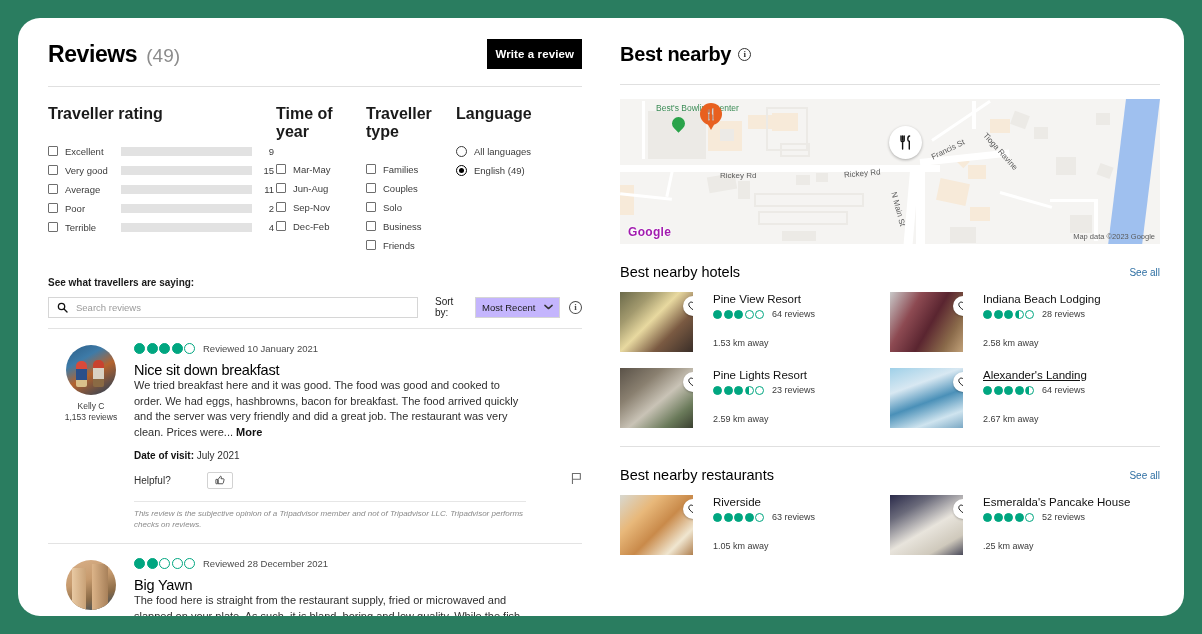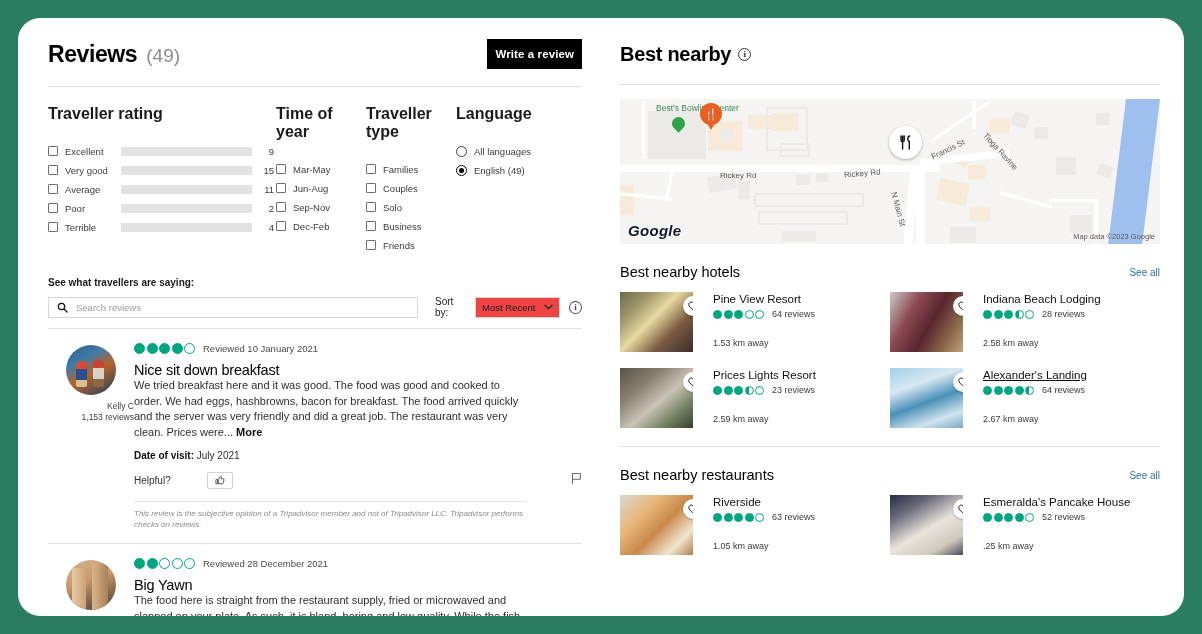--- a/index.html
+++ b/index.html
@@ -71,32 +71,32 @@
   .search-row { display: flex; align-items: center; margin-top: 8px; padding-right: 14px; }
   .search-box {
     flex: none; width: 370px; height: 21px; border: 1px solid #d6d6d6;
     display: flex; align-items: center; padding: 0 8px; background: #fff;
   }
   .search-ph { font-size: 9.5px; color: #9b9b9b; margin-left: 8px; }
   .sortby { font-size: 10px; color: #1a1a1a; margin-left: 17px; }
   .sel {
     margin-left: 6px; width: 86px; height: 21px; border: 1px solid #d6d6d6;
     display: flex; align-items: center; justify-content: space-between;
-    padding: 0 6px; font-size: 9.5px; color: #1a1a1a; background: #ef4444; cursor: pointer;
+    padding: 0 6px; font-size: 9.5px; color: #1a1a1a; background: #c4b5fd; cursor: pointer;
   }
   .info-i {
     margin-left: 9px; width: 13px; height: 13px; border: 1.2px solid #4a4a4a;
     border-radius: 50%; display: flex; align-items: center; justify-content: center;
     font-size: 9px; font-weight: 700; color: #4a4a4a; font-family: "Liberation Serif", serif;
   }
   .sep { height: 1px; background: #e3e3e3; margin: 10px 14px 0 0; }
 
   
   .review { display: flex; padding: 14px 14px 0 0; }
-  .rv-left { width: 86px; flex: none; text-align: right; padding-top: 2px; }
+  .rv-left { width: 86px; flex: none; text-align: center; padding-top: 2px; }
   .avatar {
     width: 50px; height: 50px; border-radius: 50%; margin: 0 auto;
     overflow: hidden; position: relative;
   }
   .av1 { background: linear-gradient(150deg,#2b5d86 0%,#3e7ba8 30%,#b4632e 55%,#1d3d5c 100%); }
   .av1::before {
     content:""; position:absolute; left:10px; top:16px; width:11px; height:26px;
     border-radius:5px 5px 2px 2px;
     background: linear-gradient(180deg,#d84a3a 0 30%,#2a4f8a 30% 75%,#d9c08a 75% 100%);
   }
@@ -189,24 +189,23 @@
     content:""; position: absolute; bottom: -5px; left: 50%; margin-left: -4px;
     border-left: 4px solid transparent; border-right: 4px solid transparent;
     border-top: 7px solid #e8601f;
   }
   .m-marker-white {
     position: absolute; width: 33px; height: 33px; background: #fff;
     border-radius: 50%; display: flex; align-items: center; justify-content: center;
     box-shadow: 0 1px 3px rgba(0,0,0,.3); font-size: 15px; color: #111;
   }
   .m-google {
-    position: absolute; left: 8px; bottom: 5px; font-size: 15px; font-weight: 700;
-    color: #0f172a; letter-spacing: .3px; font-family: "Liberation Sans", sans-serif;
+    position: absolute; left: 8px; bottom: 5px; font-size: 12px; font-weight: 700;
+    color: #a21caf; letter-spacing: .3px; font-family: "Liberation Sans", sans-serif;
     text-shadow: 0 0 2px #fff, 0 0 2px #fff, 0 0 3px #fff;
-    font-style: italic;
   }
   .m-attrib {
     position: absolute; right: 5px; bottom: 3px; font-size: 7.5px; color: #5a5a5a;
   }
 
   
   .nb-section { margin-top: 20px; }
   .nb-head { display: flex; align-items: center; justify-content: space-between; }
   .nb-head h3 { font-size: 14.5px; font-weight: 400; color: #000; }
   .see-all { font-size: 10px; color: #2e6fa3; cursor: pointer; }
@@ -569,21 +568,21 @@
 
         <div class="nb-item">
           <div class="nb-thumb th3">
             <span class="heart">
               <svg width="11" height="10" viewBox="0 0 14 12">
                     <path d="M7 11.2C3 8.4 1 6.4 1 4.2 1 2.4 2.4 1 4.1 1c1.1 0 2.1.6 2.9 1.6C7.8 1.6 8.8 1 9.9 1 11.6 1 13 2.4 13 4.2c0 2.2-2 4.2-6 7z" fill="none" stroke="#111" stroke-width="1.2"></path>
                   </svg>
             </span>
           </div>
           <div class="nb-info">
-            <div class="nb-name">Prices Lights Resort</div>
+            <div class="nb-name">Pine Lights Resort</div>
             <div class="nb-rate">
               <span class="bubbles">
                 <span class="bub-s full"></span>
                     <span class="bub-s full"></span>
                     <span class="bub-s full"></span>
                     <span class="bub-s half"></span>
                     <span class="bub-s empty"></span>
               </span>
               <span class="nb-reviews">23 reviews</span>
             </div>

